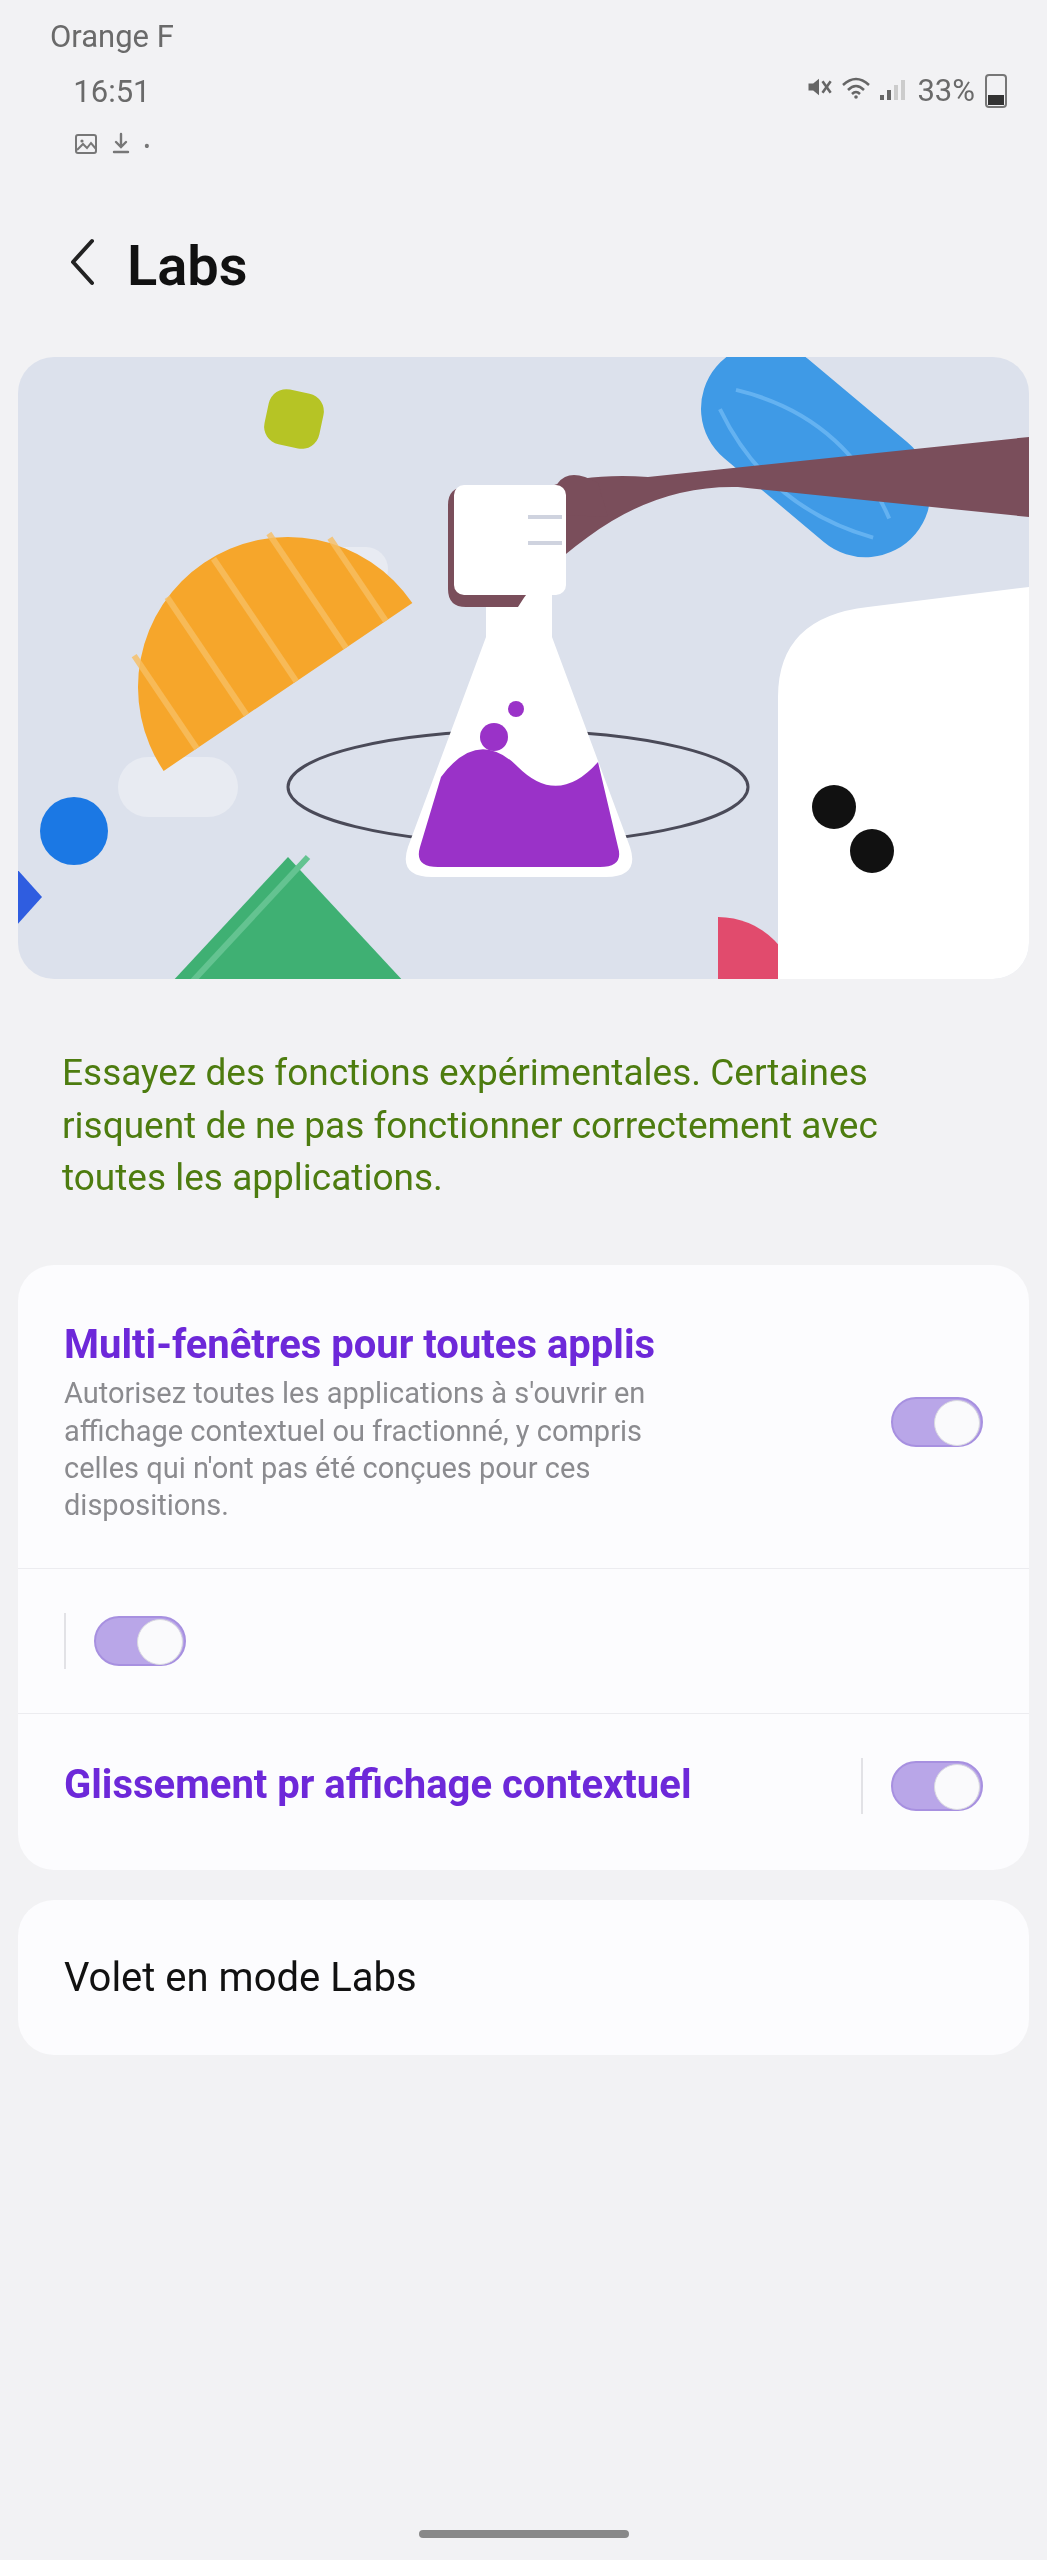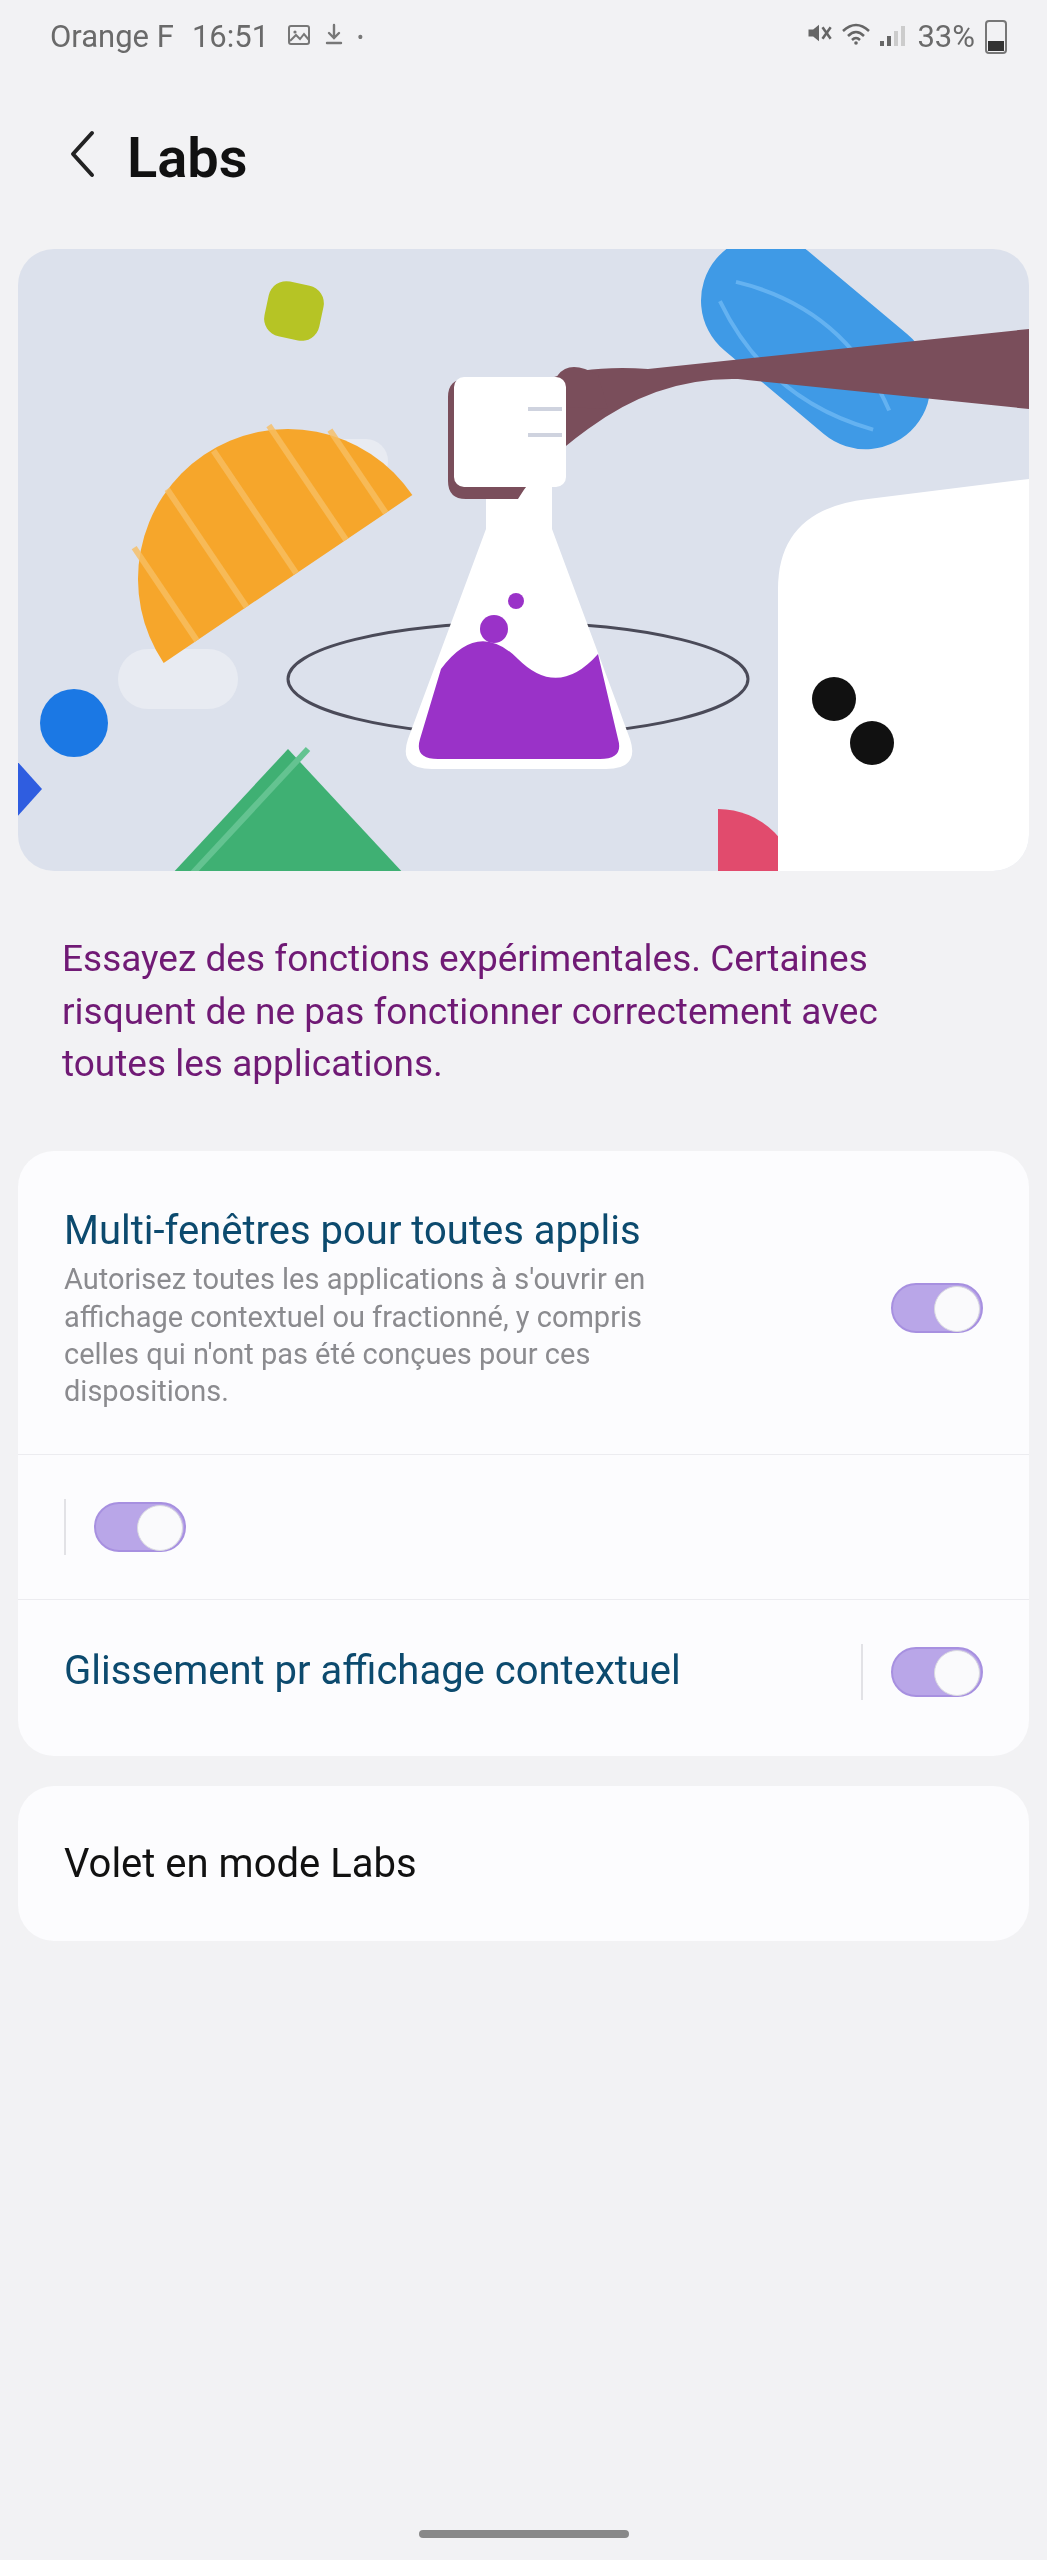--- a/index.html
+++ b/index.html
@@ -12,21 +12,21 @@
     position: relative;
   }
   .status-bar {
     display: flex;
     justify-content: space-between;
     align-items: center;
     padding: 18px 40px 10px 50px;
     font-size: 31px;
     color: #6a6a6a;
   }
-  .status-left { display: flex; align-items: center; gap: 18px; }
+  .status-left { display: flex; align-items: center; gap: 18px; flex-direction: column; }
   .status-right { display: flex; align-items: center; gap: 8px; text-align: right; }
   .status-icons { display: flex; align-items: center; gap: 12px; font-size: 30px; }
 
   .header {
     display: flex;
     align-items: center;
     gap: 28px;
     padding: 60px 50px 40px 65px;
   }
   .back { font-size: 56px; font-weight: 300; color: #222; line-height: 1; }
@@ -38,39 +38,40 @@
     background: #dce1ec;
     border-radius: 36px;
     position: relative;
     overflow: hidden;
   }
 
   .intro {
     padding: 62px 62px 60px 62px;
     font-size: 37px;
     line-height: 1.42;
-    color: #701a75;
+    color: #4d7c0f;
+    margin-top: 6px;
   }
 
   .card {
     background: #fcfcfe;
     border-radius: 36px;
     margin: 0 18px 30px 18px;
     padding: 0;
   }
   .row {
     display: flex;
     align-items: center;
     padding: 44px 46px;
     border-bottom: 1px solid #ececf0;
   }
   .row:first-child { padding-top: 56px; }
   .row:last-child { border-bottom: none; padding-bottom: 56px; }
   .row-text { flex: 1; padding-right: 30px; }
-  .row-title { font-size: 40px; font-weight: 400; color: #0c4a6e; line-height: 1.22; }
+  .row-title { font-size: 40px; font-weight: 700; color: #6d28d9; line-height: 1.22; }
   .row-sub { font-size: 29px; color: #8b8b8f; line-height: 1.28; margin-top: 6px; max-width: 640px; }
   .divider-line { width: 2px; height: 56px; background: #e2e2e6; margin-right: 28px; }
 
   .toggle {
     width: 92px; height: 50px; border-radius: 25px;
     background: #b9a6e8;
     border: 2px solid #a790e0;
     position: relative;
     flex-shrink: 0;
   }

